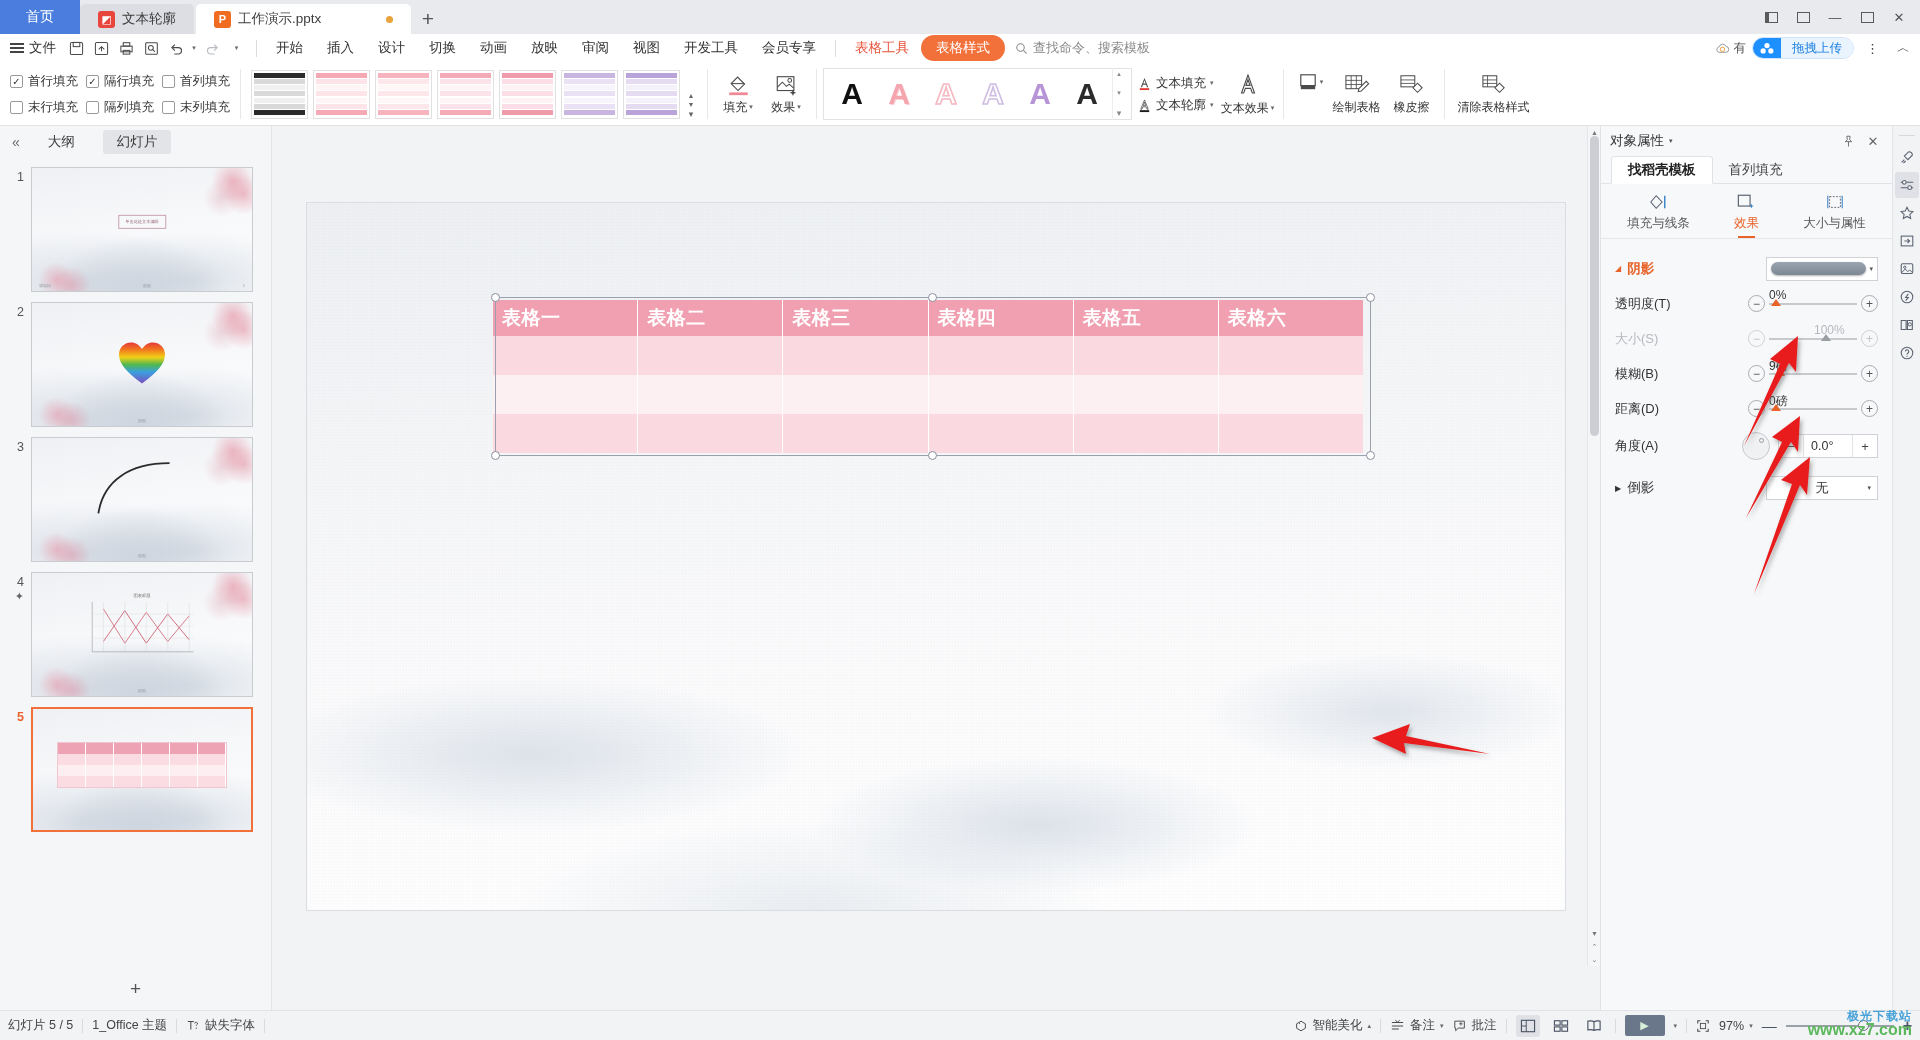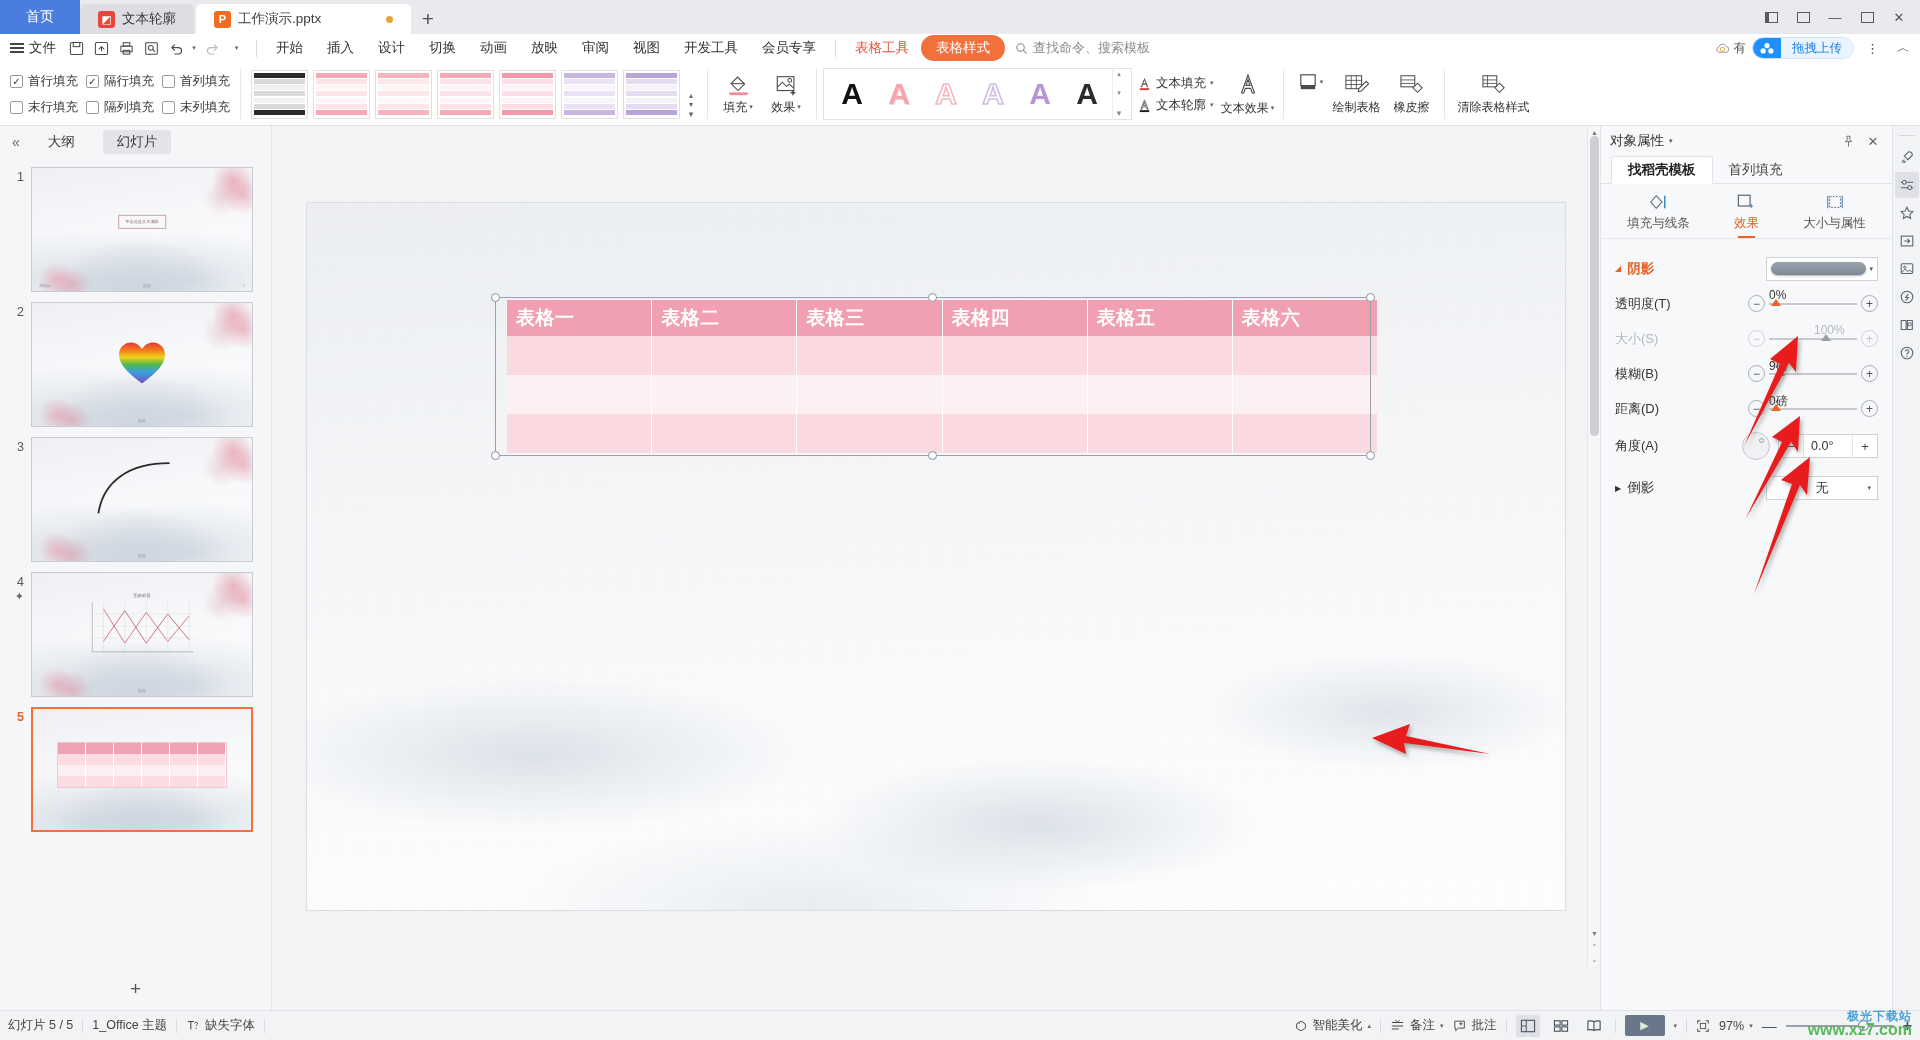--- a/index.html
+++ b/index.html
@@ -130,21 +130,21 @@
   .sl-cloud{ position:absolute; inset:0;
      background:
        radial-gradient(ellipse 420px 120px at 18% 78%, rgba(176,190,206,.40) 0%, rgba(255,255,255,0) 65%),
        radial-gradient(ellipse 360px 110px at 58% 88%, rgba(168,183,201,.38) 0%, rgba(255,255,255,0) 62%),
        radial-gradient(ellipse 300px 95px at 86% 72%, rgba(172,186,203,.34) 0%, rgba(255,255,255,0) 62%),
        radial-gradient(ellipse 500px 150px at 40% 100%, rgba(186,197,210,.30) 0%, rgba(255,255,255,0) 60%);}
   .sl-noise{ position:absolute; inset:0; opacity:.5;
      background-image:
        repeating-linear-gradient(0deg, rgba(200,205,212,.10) 0 1px, rgba(255,255,255,0) 1px 3px),
        repeating-linear-gradient(90deg, rgba(200,205,212,.10) 0 1px, rgba(255,255,255,0) 1px 3px);}
-  .ptable{ position:absolute; left:200px; top:97px; width:870px; height:153px; display:flex; flex-direction:column;}
+  .ptable{ position:absolute; left:186px; top:97px; width:870px; height:153px; display:flex; flex-direction:column;}
   .ptable .row{ display:flex; flex:1;}
   .ptable .row.hdr{ background:#f0a0b0; flex:0 0 36px;}
   .ptable .row.r1{ background:#fbd9e0;}
   .ptable .row.r2{ background:#fdf0f3;}
   .ptable .row.r3{ background:#fbd9e0;}
   .ptable .cell{ flex:1; border-right:1.5px solid #fff; display:flex; align-items:center; padding-left:9px;}
   .ptable .cell:last-child{ border-right:none;}
   .ptable .row.hdr .cell{ color:#fff; font-weight:bold; font-size:19px; letter-spacing:.5px;
                           font-family:"DejaVu Sans",sans-serif;}
   .sel-frame{ position:absolute; left:188px; top:94px; width:876px; height:159px;

